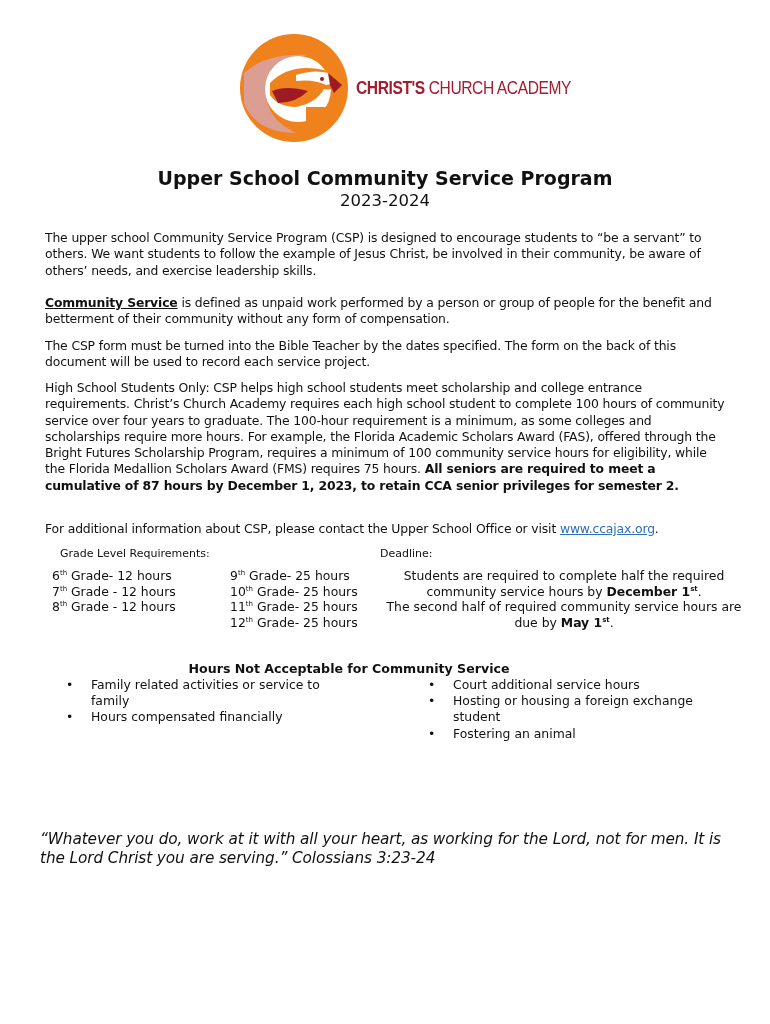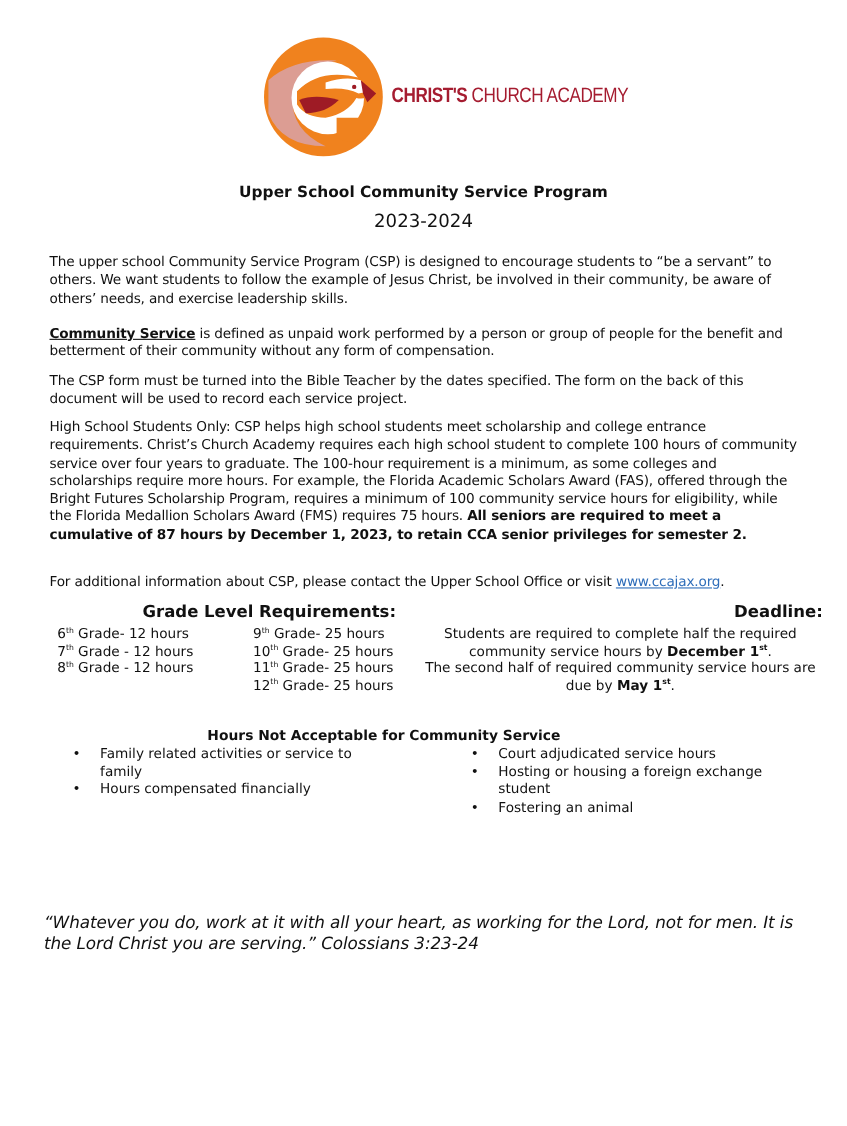--- a/index.html
+++ b/index.html
@@ -14,36 +14,36 @@
   .logo-text {
     position: absolute; left: 120px; top: 44px; white-space: nowrap;
     font-family: "Liberation Sans", sans-serif; font-size: 19px; color: #a51c30;
     letter-spacing: -0.5px; transform: scaleX(0.82); transform-origin: left center;
   }
   .logo-text b { font-weight: bold; }
   .logo-text span.light { font-weight: normal; }
 
   .title {
     position: absolute; left: 0; width: 770px; top: 167px; text-align: center;
-    font-size: 14px; font-weight: bold;
+    font-size: 19px; font-weight: bold;
   }
   .subtitle {
     position: absolute; left: 0; width: 770px; top: 191px; text-align: center;
     font-size: 16.5px;
   }
   .para {
     position: absolute; left: 45px; width: 680px;
     font-size: 12.4px; line-height: 16.3px; letter-spacing: -0.15px;
   }
   .u-bold { font-weight: bold; text-decoration: underline; }
   .bold { font-weight: bold; }
   a.link { color: #2f6eba; text-decoration: underline; }
 
   .col-head {
-    position: absolute; font-size: 15px; font-weight: bold; text-align: right;
+    position: absolute; font-size: 11px; font-weight: normal; text-align: left;
   }
   .grade-list {
     position: absolute; font-size: 12.4px; line-height: 15.5px;
   }
   .grade-list div { white-space: nowrap; }
   sup { font-size: 7px; line-height: 0; vertical-align: 5px; }
   .deadline {
     position: absolute; left: 380px; width: 368px; top: 568px;
     text-align: center; font-size: 12.4px; line-height: 15.5px;
   }
@@ -118,18 +118,18 @@
 </div>
 
 <div class="na-head">Hours Not Acceptable for Community Service</div>
 
 <ul class="bullets" style="left:66px; top:677px; width:280px;">
   <li>Family related activities or service to family</li>
   <li>Hours compensated financially</li>
 </ul>
 
 <ul class="bullets" style="left:428px; top:677px; width:290px;">
-  <li>Court adjudicated service hours</li>
+  <li>Court additional service hours</li>
   <li>Hosting or housing a foreign exchange student</li>
   <li>Fostering an animal</li>
 </ul>
 
 <div class="quote">“Whatever you do, work at it with all your heart, as working for the Lord, not for men. It is the Lord Christ you are serving.” Colossians 3:23-24</div>
 
 </body></html>

